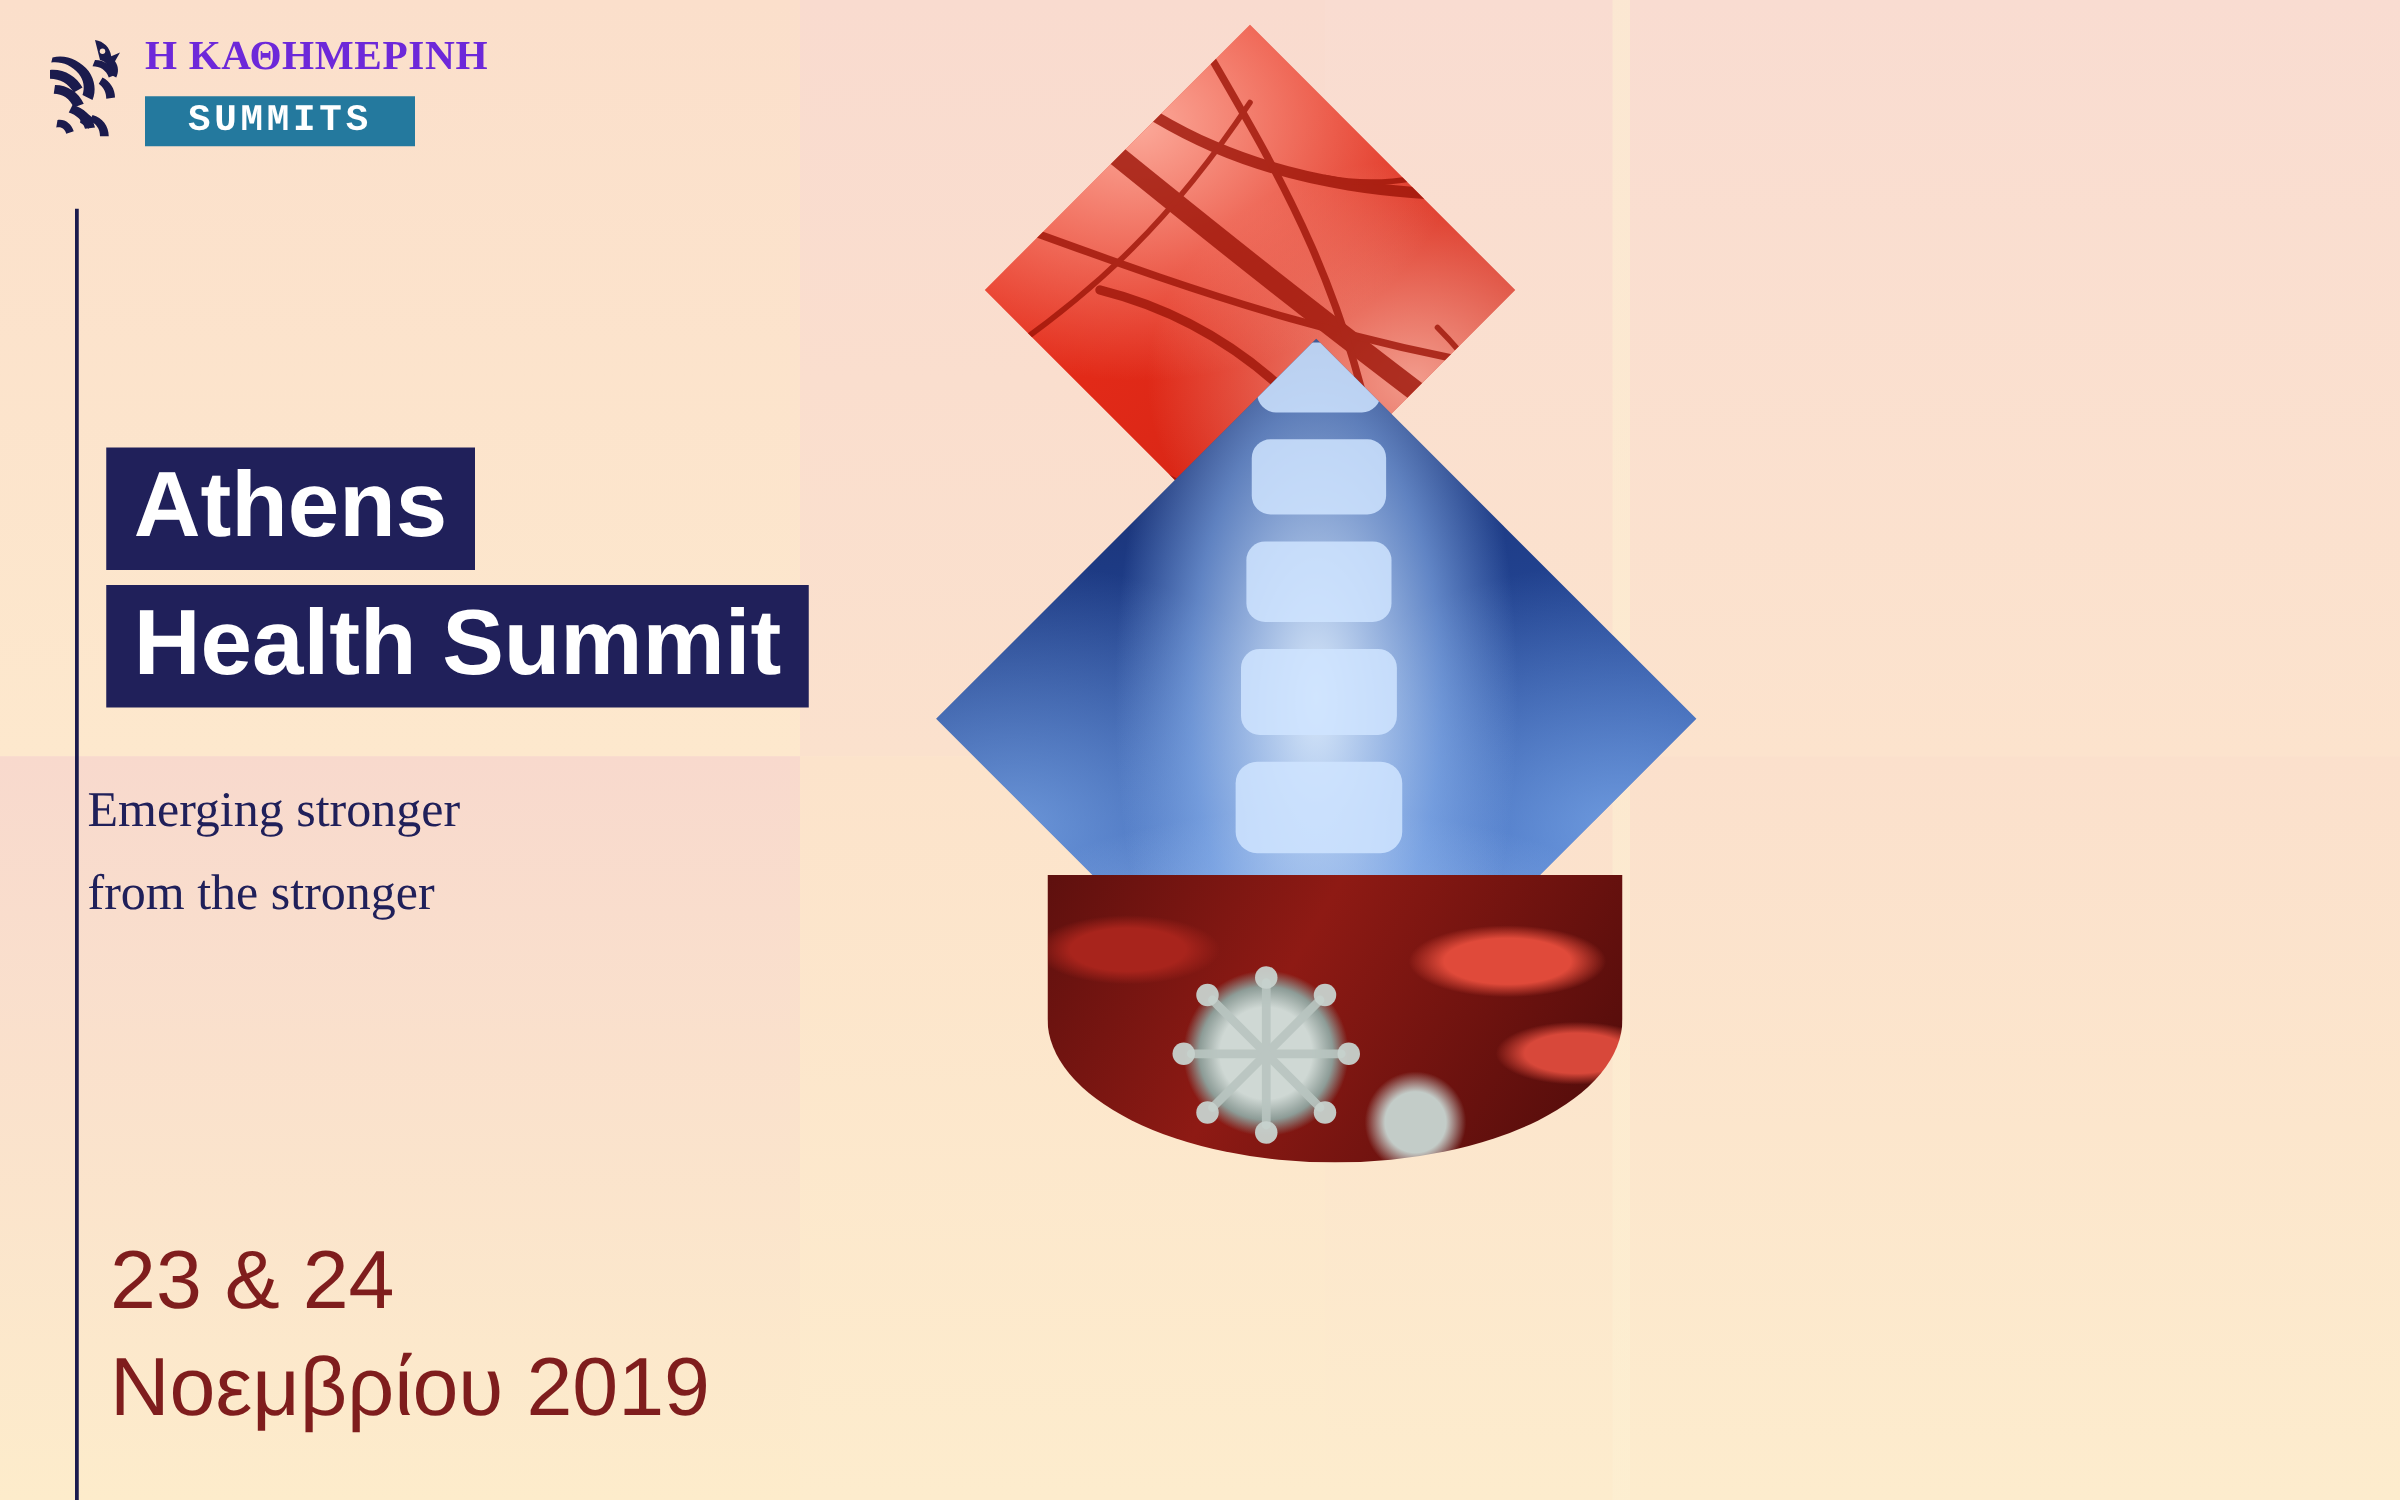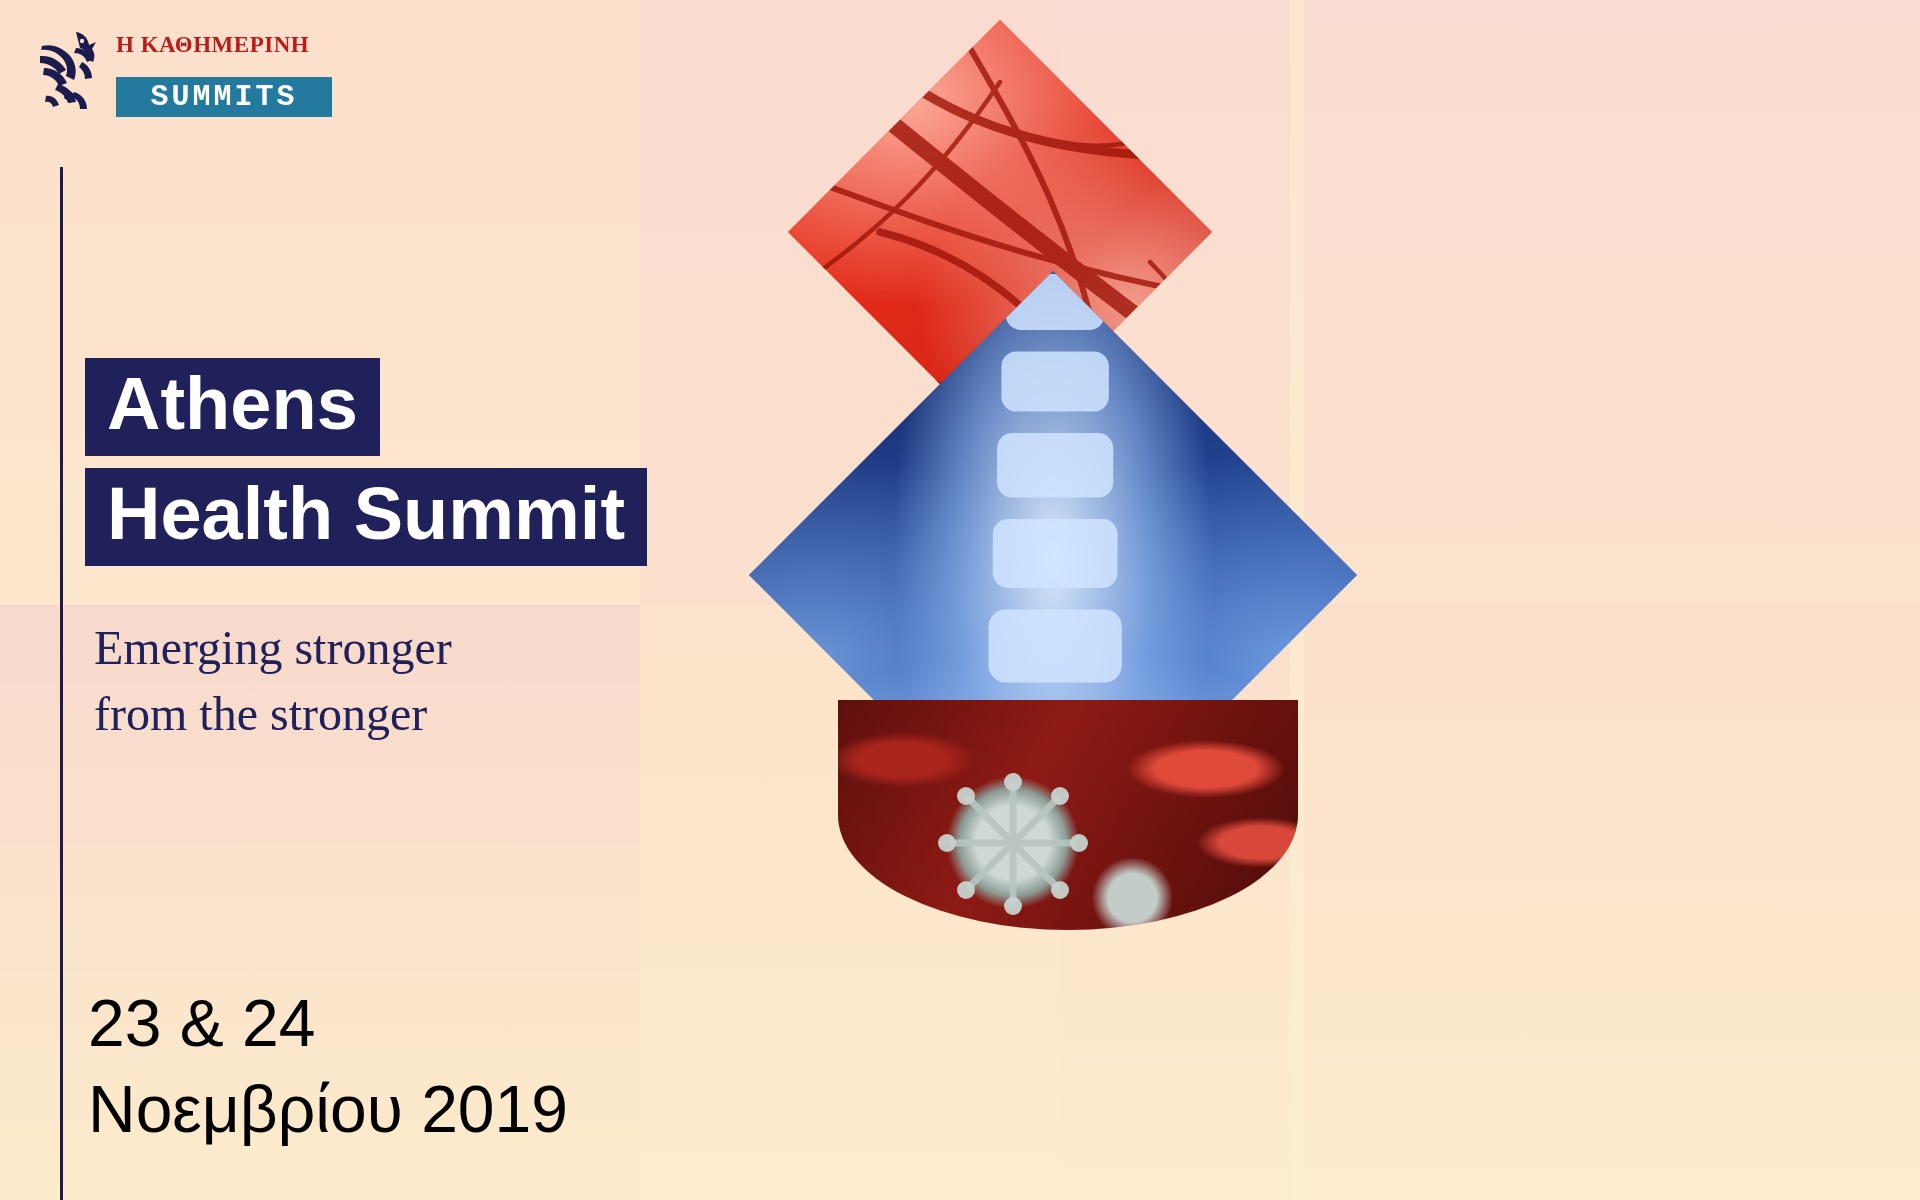--- a/index.html
+++ b/index.html
@@ -15,42 +15,42 @@
   .bg-cell{position:absolute;}
 
   
   .vrule{position:absolute;left:60px;top:167px;width:3px;height:1033px;background:#1b1b4d;}
 
   
   .logo{position:absolute;left:32px;top:22px;width:300px;height:92px;}
   .logo-mark{position:absolute;left:0;top:4px;width:74px;height:84px;}
   .logo-title{position:absolute;left:84px;top:0px;
     font-family:"Liberation Serif", serif;
-    font-weight:700;font-size:23px;letter-spacing:.5px;color:#b91c1c;
+    font-weight:700;font-size:33px;letter-spacing:.5px;color:#6d28d9;
     white-space:nowrap;line-height:46px;}
   .logo-band{position:absolute;left:84px;top:55px;width:216px;height:40px;background:#24799e;}
   .logo-band span{display:block;text-align:center;line-height:40px;
     font-family:Liberation Mono, monospace;font-weight:700;font-size:30px;
     letter-spacing:3px;color:#ffffff;}
 
   
   .hl{position:absolute;background:#20205a;color:#ffffff;
       font-family:"Liberation Sans", sans-serif;font-weight:700;}
   .hl-1{left:85px;top:358px;padding:8px 22px 14px 22px;font-size:74px;line-height:76px;}
   .hl-2{left:85px;top:468px;padding:8px 22px 14px 22px;font-size:74px;line-height:76px;}
 
   
-  .tagline{position:absolute;left:94px;top:615px;width:520px;
-    font-family:"Liberation Serif", serif;font-size:48px;line-height:66px;
+  .tagline{position:absolute;left:70px;top:615px;width:520px;
+    font-family:"Liberation Serif", serif;font-size:40px;line-height:66px;
     color:#20205a;}
 
   
   .date{position:absolute;left:88px;top:980px;width:620px;
     font-family:"Liberation Sans", sans-serif;font-size:66px;line-height:86px;
-    color:#000000;}
+    color:#7f1d1d;}
 
   
   .art{position:absolute;left:820px;top:40px;width:480px;height:1140px;}
   .shape{position:absolute;overflow:hidden;}
   .dia{transform:rotate(45deg);}
   .inner{position:absolute;left:50%;top:50%;width:200%;height:200%;
          transform:translate(-50%,-50%) rotate(-45deg);}
   .semi{border-radius:0 0 50% 50%;}
 
   

